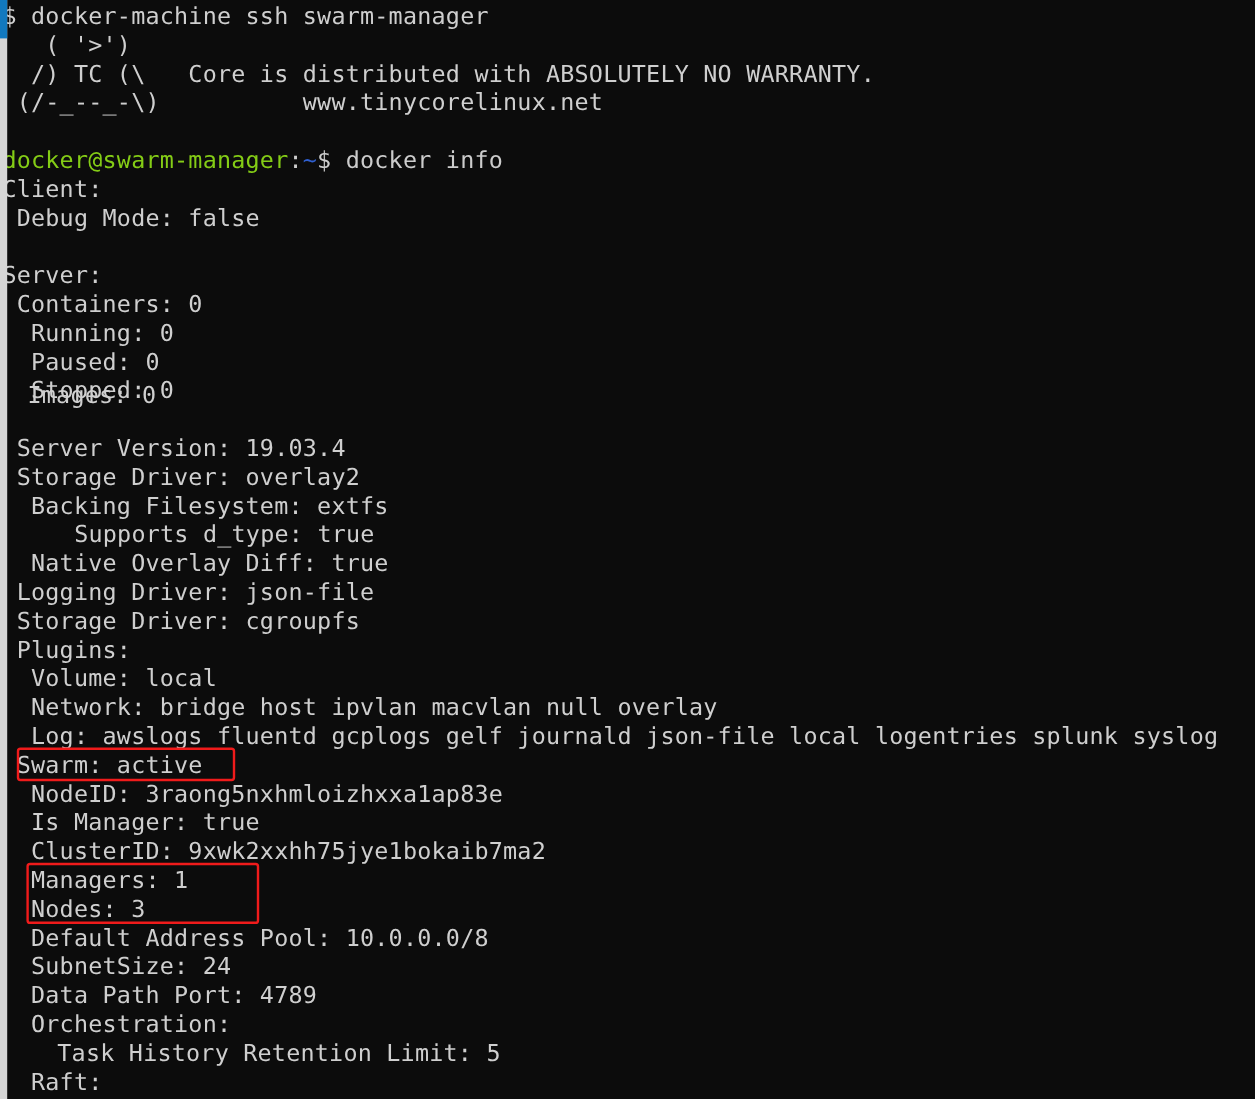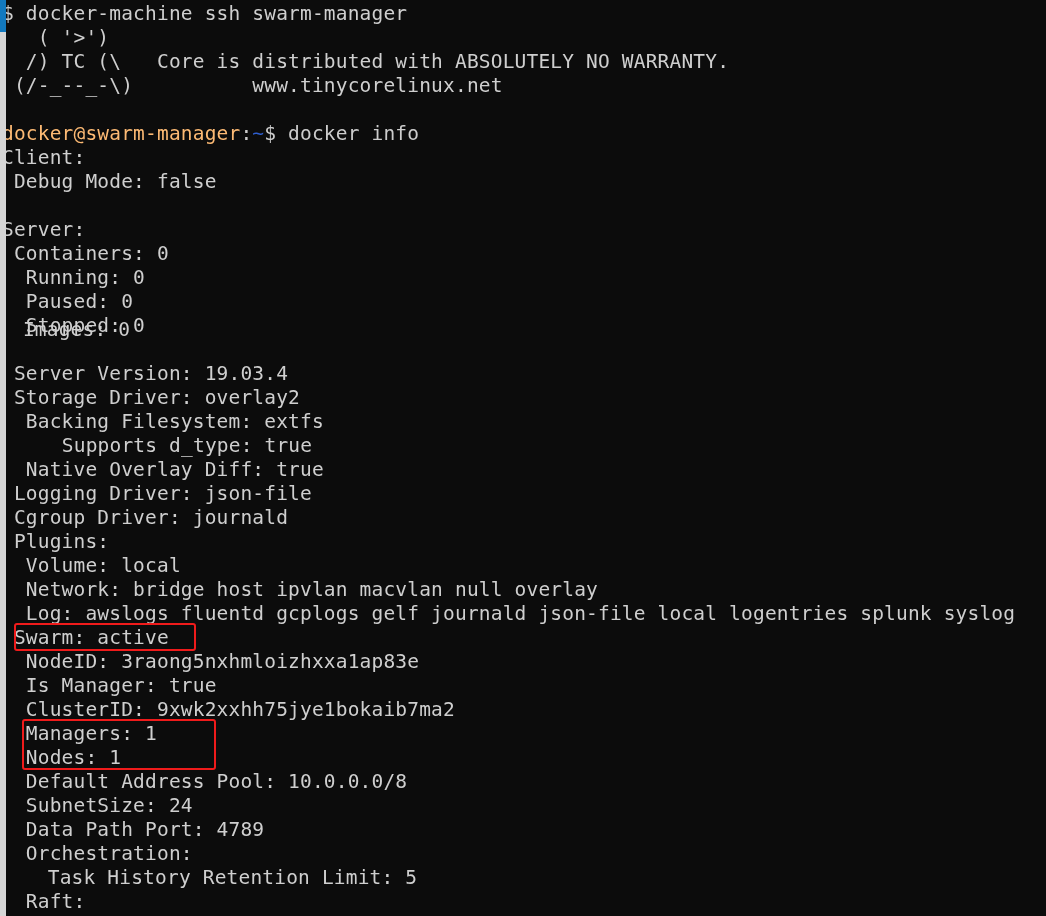--- a/index.html
+++ b/index.html
@@ -60,21 +60,21 @@
     font-family: "DejaVu Sans Mono", "Liberation Mono", monospace;
     font-size: 19.5px;
     line-height: 24px;
     letter-spacing: 0.18px;
     color: #cfcfcf;
     height: 24px;
     padding-left: 2px;
   }
 
   .c-white  { color: #cccccc; }
-  .c-green  { color: #fdba74; }
+  .c-green  { color: #84cc16; }
   .c-blue   { color: #2f5fd0; }
 
   .hl-box {
     position: absolute;
     border: 2px solid #f01b1b;
     border-radius: 3px;
     box-sizing: border-box;
     z-index: 9;
     pointer-events: none;
   }
@@ -102,31 +102,31 @@
       <div class="line" style="top: 266px;">  Running: 0</div>
       <div class="line" style="top: 290px;">  Paused: 0</div>
       <div class="line" style="top: 314px;">  Stopped: 0</div>
       <div class="line" style="top: 318px; padding-left: 11px;"> Images: 0</div>
       <div class="line" style="top: 362px;"> Server Version: 19.03.4</div>
       <div class="line" style="top: 386px;"> Storage Driver: overlay2</div>
       <div class="line" style="top: 410px;">  Backing Filesystem: extfs</div>
       <div class="line" style="top: 434px; margin-left: 36px;">  Supports d_type: true</div>
       <div class="line" style="top: 458px;">  Native Overlay Diff: true</div>
       <div class="line" style="top: 482px;"> Logging Driver: json-file</div>
-      <div class="line" style="top: 506px;"> Cgroup Driver: journald</div>
+      <div class="line" style="top: 506px;"> Storage Driver: cgroupfs</div>
       <div class="line" style="top: 530px;"> Plugins:</div>
       <div class="line" style="top: 554px;">  Volume: local</div>
       <div class="line" style="top: 578px;">  Network: bridge host ipvlan macvlan null overlay</div>
       <div class="line" style="top: 602px;">  Log: awslogs fluentd gcplogs gelf journald json-file local logentries splunk syslog</div>
       <div class="line" style="top: 626px;"> Swarm: active</div>
       <div class="line" style="top: 650px;">  NodeID: 3raong5nxhmloizhxxa1ap83e</div>
       <div class="line" style="top: 674px;">  Is Manager: true</div>
       <div class="line" style="top: 698px;">  ClusterID: 9xwk2xxhh75jye1bokaib7ma2</div>
       <div class="line" style="top: 722px;">  Managers: 1</div>
-      <div class="line" style="top: 746px;">  Nodes: 1</div>
+      <div class="line" style="top: 746px;">  Nodes: 3</div>
       <div class="line" style="top: 770px;">  Default Address Pool: 10.0.0.0/8</div>
       <div class="line" style="top: 794px;">  SubnetSize: 24</div>
       <div class="line" style="top: 818px;">  Data Path Port: 4789</div>
       <div class="line" style="top: 842px;">  Orchestration:</div>
       <div class="line" style="top: 866px; padding-left: 12px;">   Task History Retention Limit: 5</div>
       <div class="line" style="top: 890px;">  Raft:</div>
     </div>
 
   <div id="highlight-layer">
       <div class="hl-box" style="left: 14px; top: 623px; width: 182px; height: 28px; border-color: rgb(240, 27, 27);"></div>

